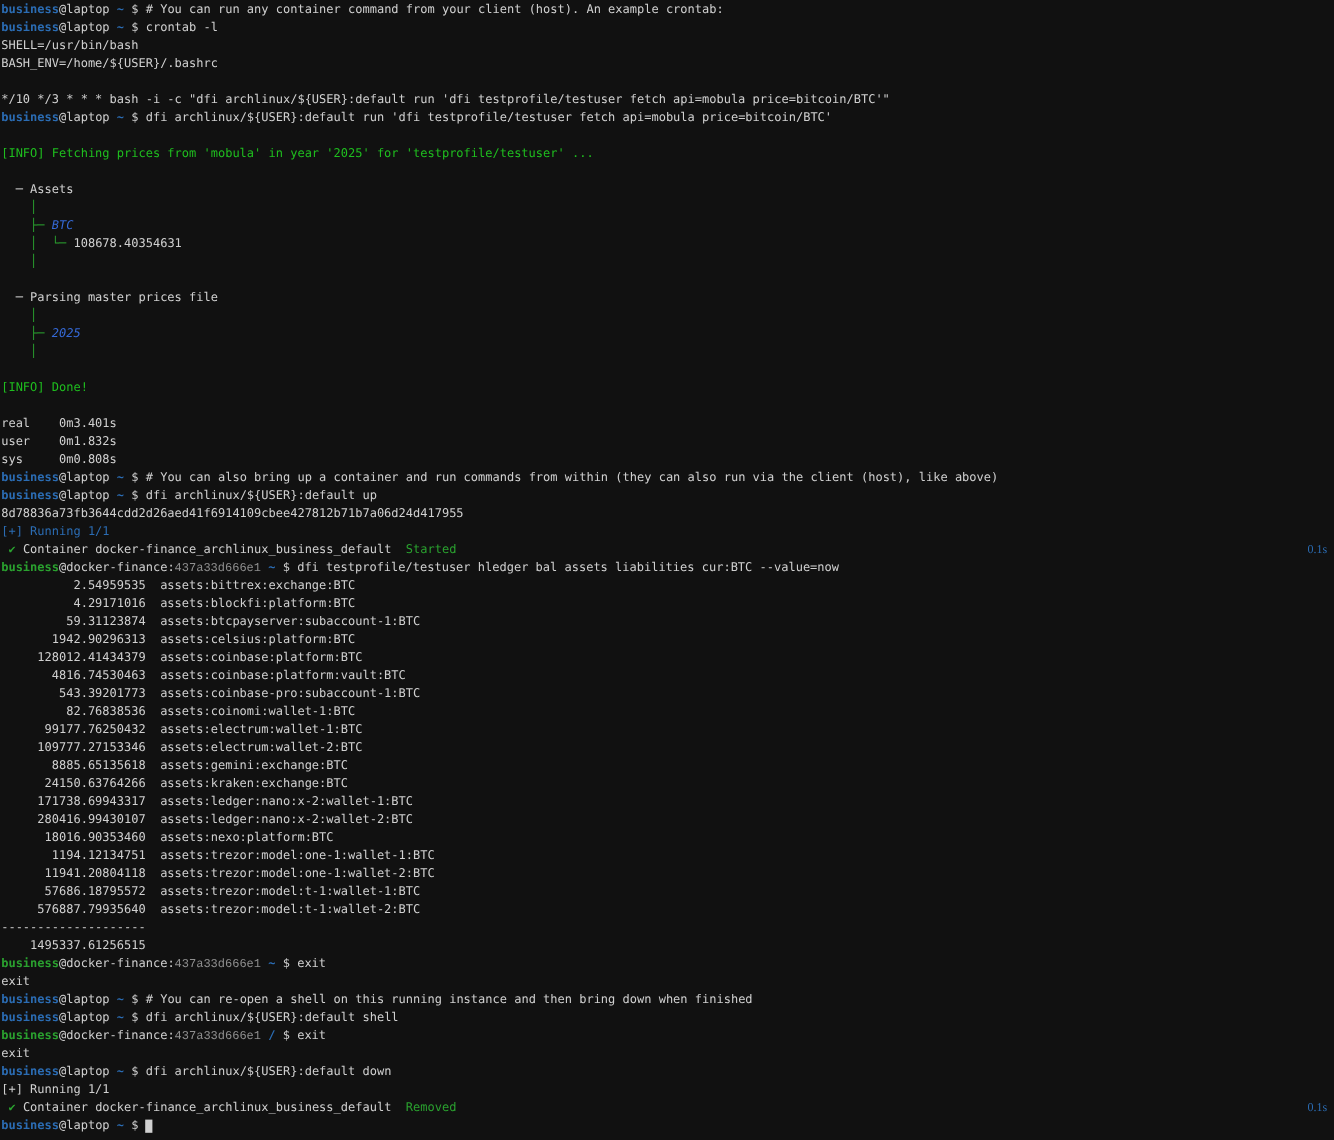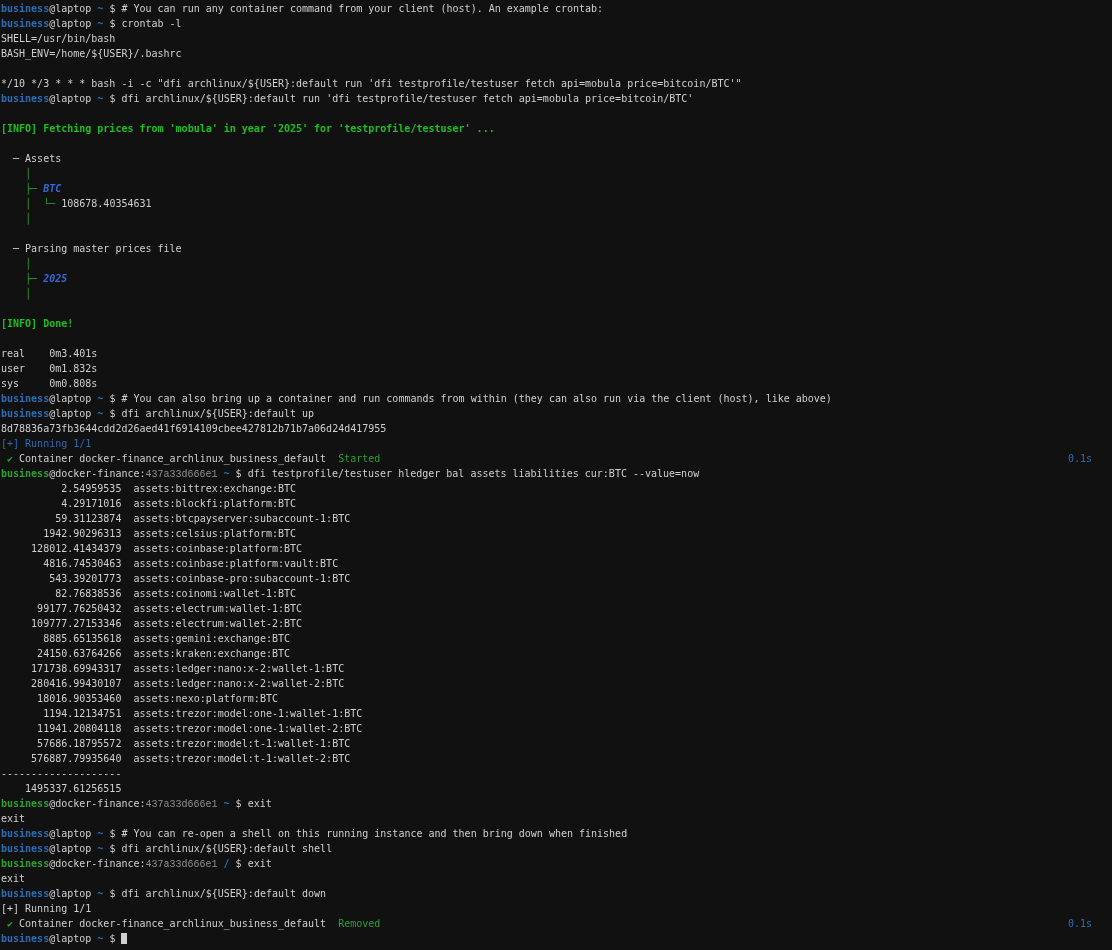--- a/index.html
+++ b/index.html
@@ -11,24 +11,24 @@
     font-family:"DejaVu Sans Mono",monospace;
     font-size:10px;line-height:15px;
     white-space:pre;
     padding:1px 0 0 1px;
     color:var(--fg);
   }
   .line{height:15px;position:relative;}
   .fg{color:var(--fg);}
   .bl{color:var(--blue);}
   .blb{color:var(--blue);font-weight:bold;}
-  .bb{color:var(--accent-blue);font-weight:bold;font-style:italic;}
+  .bb{color:var(--accent-blue);font-weight:normal;font-style:italic;}
   .gr{color:var(--green);}
   .grb{color:var(--green);font-weight:bold;}
-  .bg{color:var(--bright-green);font-weight:bold;}
+  .bg{color:var(--bright-green);font-weight:normal;}
   .dm{color:var(--dim);font-family:Liberation Mono, monospace;}
-  .right{position:absolute;right:20px;top:0;}
+  .right{position:absolute;right:6px;top:0;font-family:Liberation Serif, serif;}
   .cur{background:var(--fg);color:transparent;}
 </style>
 </head>
 <body style="--bg-color: #111111; --fg: #d0d0d0; --blue: #2b6cb3; --accent-blue: #3569d6; --green: #2aa12f; --bright-green: #1fbe1f; --dim: #8f8f8f;">
 
 <div id="term"><div class="line"><span class="blb">business</span><span class="fg">@laptop </span><span class="blb">~</span><span class="fg"> $ # You can run any container command from your client (host). An example crontab:</span></div><div class="line"><span class="blb">business</span><span class="fg">@laptop </span><span class="blb">~</span><span class="fg"> $ crontab -l</span></div><div class="line"><span class="fg">SHELL=/usr/bin/bash</span></div><div class="line"><span class="fg">BASH_ENV=/home/${USER}/.bashrc</span></div><div class="line"></div><div class="line"><span class="fg">*/10 */3 * * * bash -i -c "dfi archlinux/${USER}:default run 'dfi testprofile/testuser fetch api=mobula price=bitcoin/BTC'"</span></div><div class="line"><span class="blb">business</span><span class="fg">@laptop </span><span class="blb">~</span><span class="fg"> $ dfi archlinux/${USER}:default run 'dfi testprofile/testuser fetch api=mobula price=bitcoin/BTC'</span></div><div class="line"></div><div class="line"><span class="bg">[INFO] Fetching prices from 'mobula' in year '2025' for 'testprofile/testuser' ...</span></div><div class="line"></div><div class="line"><span class="fg">  ─ Assets</span></div><div class="line"><span class="gr">    │</span></div><div class="line"><span class="gr">    ├─ </span><span class="bb">BTC</span></div><div class="line"><span class="gr">    │  └─ </span><span class="fg">108678.40354631</span></div><div class="line"><span class="gr">    │</span></div><div class="line"></div><div class="line"><span class="fg">  ─ Parsing master prices file</span></div><div class="line"><span class="gr">    │</span></div><div class="line"><span class="gr">    ├─ </span><span class="bb">2025</span></div><div class="line"><span class="gr">    │</span></div><div class="line"></div><div class="line"><span class="bg">[INFO] Done!</span></div><div class="line"></div><div class="line"><span class="fg">real    0m3.401s</span></div><div class="line"><span class="fg">user    0m1.832s</span></div><div class="line"><span class="fg">sys     0m0.808s</span></div><div class="line"><span class="blb">business</span><span class="fg">@laptop </span><span class="blb">~</span><span class="fg"> $ # You can also bring up a container and run commands from within (they can also run via the client (host), like above)</span></div><div class="line"><span class="blb">business</span><span class="fg">@laptop </span><span class="blb">~</span><span class="fg"> $ dfi archlinux/${USER}:default up</span></div><div class="line"><span class="fg">8d78836a73fb3644cdd2d26aed41f6914109cbee427812b71b7a06d24d417955</span></div><div class="line"><span class="bl">[+] Running 1/1</span></div><div class="line"><span class="fg"> </span><span class="gr">✔</span><span class="fg"> Container docker-finance_archlinux_business_default  </span><span class="gr">Started</span><span class="bl right">0.1s</span></div><div class="line"><span class="grb">business</span><span class="fg">@docker-finance:</span><span class="dm">437a33d666e1</span><span class="fg"> </span><span class="blb">~</span><span class="fg"> $ dfi testprofile/testuser hledger bal assets liabilities cur:BTC --value=now</span></div><div class="line"><span class="fg">          2.54959535  assets:bittrex:exchange:BTC</span></div><div class="line"><span class="fg">          4.29171016  assets:blockfi:platform:BTC</span></div><div class="line"><span class="fg">         59.31123874  assets:btcpayserver:subaccount-1:BTC</span></div><div class="line"><span class="fg">       1942.90296313  assets:celsius:platform:BTC</span></div><div class="line"><span class="fg">     128012.41434379  assets:coinbase:platform:BTC</span></div><div class="line"><span class="fg">       4816.74530463  assets:coinbase:platform:vault:BTC</span></div><div class="line"><span class="fg">        543.39201773  assets:coinbase-pro:subaccount-1:BTC</span></div><div class="line"><span class="fg">         82.76838536  assets:coinomi:wallet-1:BTC</span></div><div class="line"><span class="fg">      99177.76250432  assets:electrum:wallet-1:BTC</span></div><div class="line"><span class="fg">     109777.27153346  assets:electrum:wallet-2:BTC</span></div><div class="line"><span class="fg">       8885.65135618  assets:gemini:exchange:BTC</span></div><div class="line"><span class="fg">      24150.63764266  assets:kraken:exchange:BTC</span></div><div class="line"><span class="fg">     171738.69943317  assets:ledger:nano:x-2:wallet-1:BTC</span></div><div class="line"><span class="fg">     280416.99430107  assets:ledger:nano:x-2:wallet-2:BTC</span></div><div class="line"><span class="fg">      18016.90353460  assets:nexo:platform:BTC</span></div><div class="line"><span class="fg">       1194.12134751  assets:trezor:model:one-1:wallet-1:BTC</span></div><div class="line"><span class="fg">      11941.20804118  assets:trezor:model:one-1:wallet-2:BTC</span></div><div class="line"><span class="fg">      57686.18795572  assets:trezor:model:t-1:wallet-1:BTC</span></div><div class="line"><span class="fg">     576887.79935640  assets:trezor:model:t-1:wallet-2:BTC</span></div><div class="line"><span class="fg">--------------------</span></div><div class="line"><span class="fg">    1495337.61256515</span></div><div class="line"><span class="grb">business</span><span class="fg">@docker-finance:</span><span class="dm">437a33d666e1</span><span class="fg"> </span><span class="blb">~</span><span class="fg"> $ exit</span></div><div class="line"><span class="fg">exit</span></div><div class="line"><span class="blb">business</span><span class="fg">@laptop </span><span class="blb">~</span><span class="fg"> $ # You can re-open a shell on this running instance and then bring down when finished</span></div><div class="line"><span class="blb">business</span><span class="fg">@laptop </span><span class="blb">~</span><span class="fg"> $ dfi archlinux/${USER}:default shell</span></div><div class="line"><span class="grb">business</span><span class="fg">@docker-finance:</span><span class="dm">437a33d666e1</span><span class="fg"> </span><span class="blb">/</span><span class="fg"> $ exit</span></div><div class="line"><span class="fg">exit</span></div><div class="line"><span class="blb">business</span><span class="fg">@laptop </span><span class="blb">~</span><span class="fg"> $ dfi archlinux/${USER}:default down</span></div><div class="line"><span class="fg">[+] Running 1/1</span></div><div class="line"><span class="fg"> </span><span class="gr">✔</span><span class="fg"> Container docker-finance_archlinux_business_default  </span><span class="gr">Removed</span><span class="bl right">0.1s</span></div><div class="line"><span class="blb">business</span><span class="fg">@laptop </span><span class="blb">~</span><span class="fg"> $ </span><span class="cur">&nbsp;</span></div></div>
 
 </body></html>

